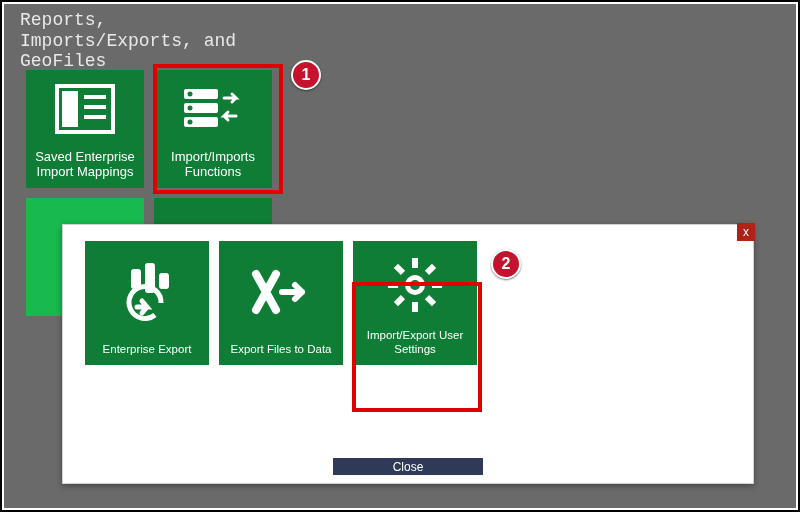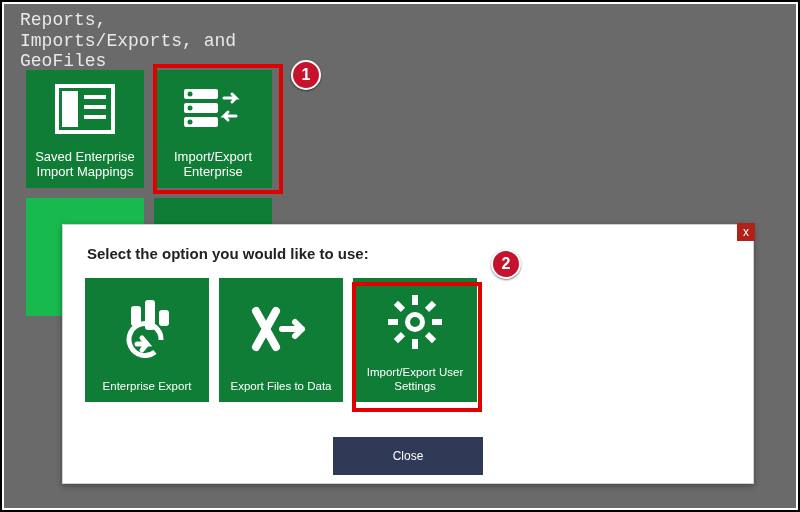--- a/index.html
+++ b/index.html
@@ -59,21 +59,21 @@
     display:flex; flex-direction:column; align-items:center; justify-content:flex-end;
     padding-bottom:8px; cursor:pointer; position:relative;
   }
   .opt .iz { flex:1; display:flex; align-items:center; justify-content:center; width:100%; }
   .opt .ol { font-size: 11.5px; line-height:1.2; text-align:center; padding: 0 6px; }
 
   .mark2 { left: 348px; top: 278px; width: 130px; height: 130px; z-index: 30; }
 
   .btn-close {
     position:absolute; left:50%; transform:translateX(-50%); bottom: 8px;
-    width: 150px; height: 38px; background:#2f3a56; color:#fff; font-size:12px;
+    width: 150px; height: 17px; background:#2f3a56; color:#fff; font-size:12px;
     display:flex; align-items:center; justify-content:center; cursor:pointer;
   }
 
   svg { display:block; }
 </style>
 </head>
 <body>
 
 <div class="screen">
 
@@ -99,34 +99,33 @@
           <rect x="6" y="6" width="34" height="10" rx="2" fill="#fff"></rect>
           <rect x="6" y="20" width="34" height="10" rx="2" fill="#fff"></rect>
           <rect x="6" y="34" width="34" height="10" rx="2" fill="#fff"></rect>
           <circle cx="12" cy="11" r="2.5" fill="#0f7d35"></circle>
           <circle cx="12" cy="25" r="2.5" fill="#0f7d35"></circle>
           <circle cx="12" cy="39" r="2.5" fill="#0f7d35"></circle>
           <path d="M46 15 h12 l-4 -4 m4 4 l-4 4" stroke="#fff" stroke-width="3" fill="none" stroke-linecap="round"></path>
           <path d="M58 33 h-12 l4 -4 m-4 4 l4 4" stroke="#fff" stroke-width="3" fill="none" stroke-linecap="round"></path>
         </svg>
       </div>
-      <div class="label">Import/Export Enterprise</div>
+      <div class="label">Import/Imports Functions</div>
     </div>
   </div>
 
   <div class="second-row">
     <div class="tile-br">
       <span>Vi</span>
     </div>
     <div class="tile-br tile-br2"></div>
   </div>
 
   <div class="dialog">
     <div class="closex">x</div>
-    <div class="prompt">Select the option you would like to use:</div>
 
     <div class="opt-row">
 
 
       <div class="opt">
         <div class="iz">
           <svg width="60" height="58" viewBox="0 0 60 58">
             <rect x="14" y="6" width="10" height="20" rx="3" fill="#fff"></rect>
             <rect x="28" y="0" width="10" height="30" rx="3" fill="#fff"></rect>
             <rect x="42" y="10" width="10" height="16" rx="3" fill="#fff"></rect>

